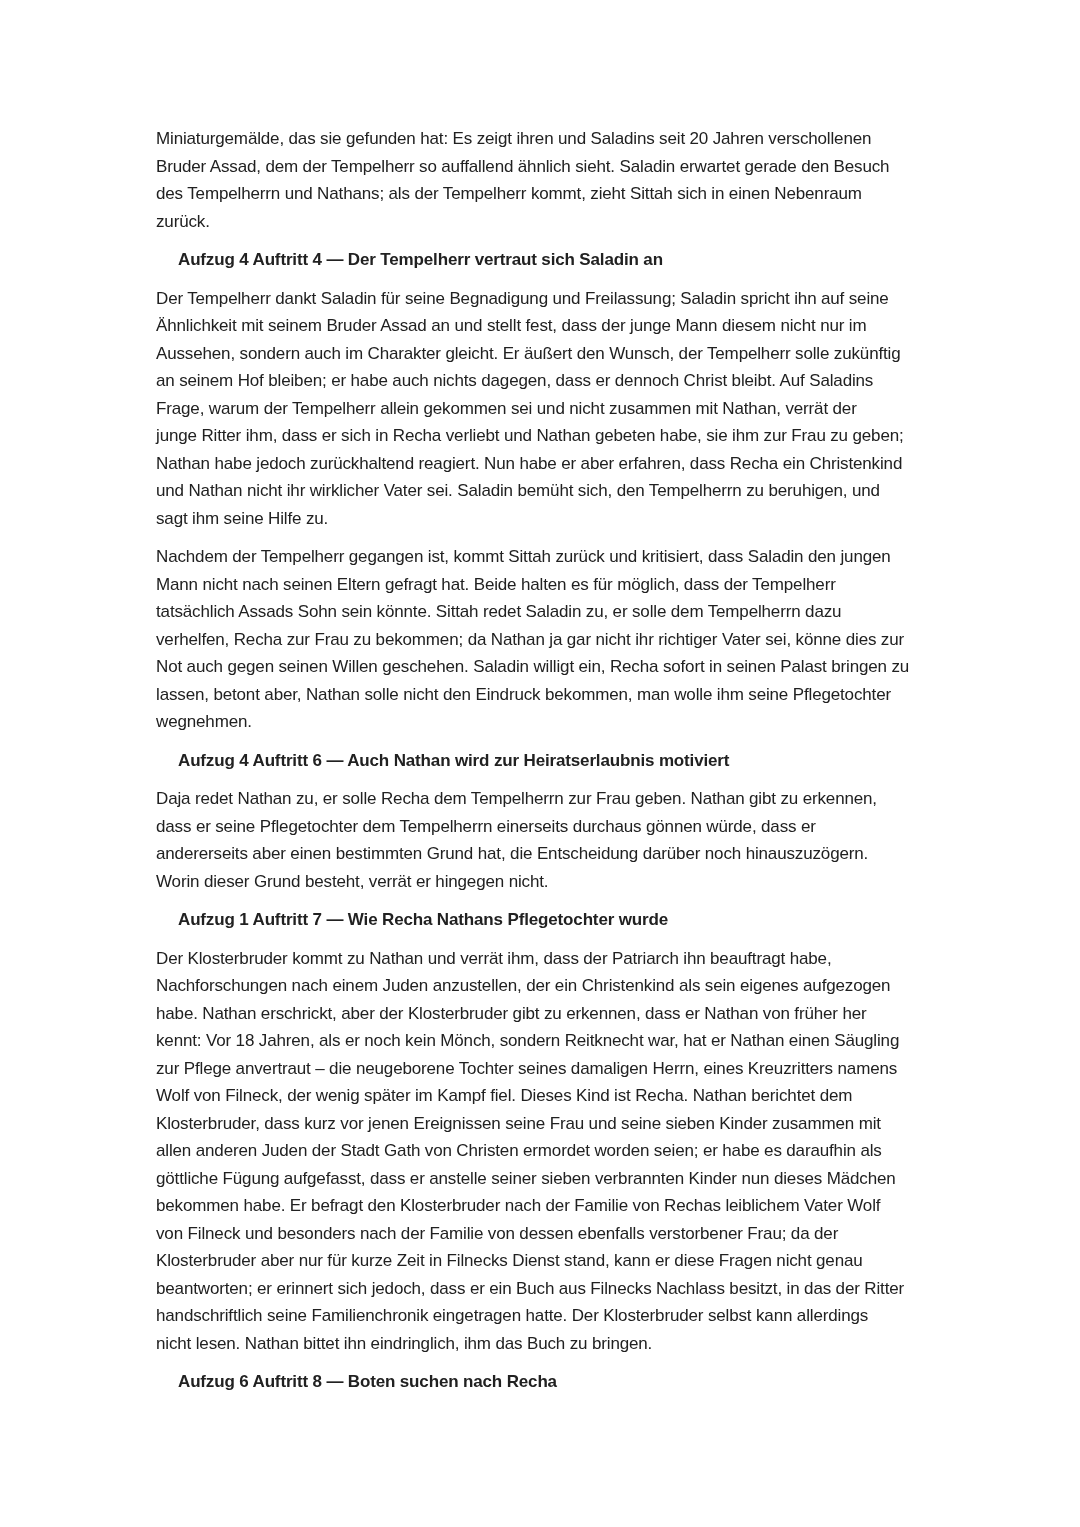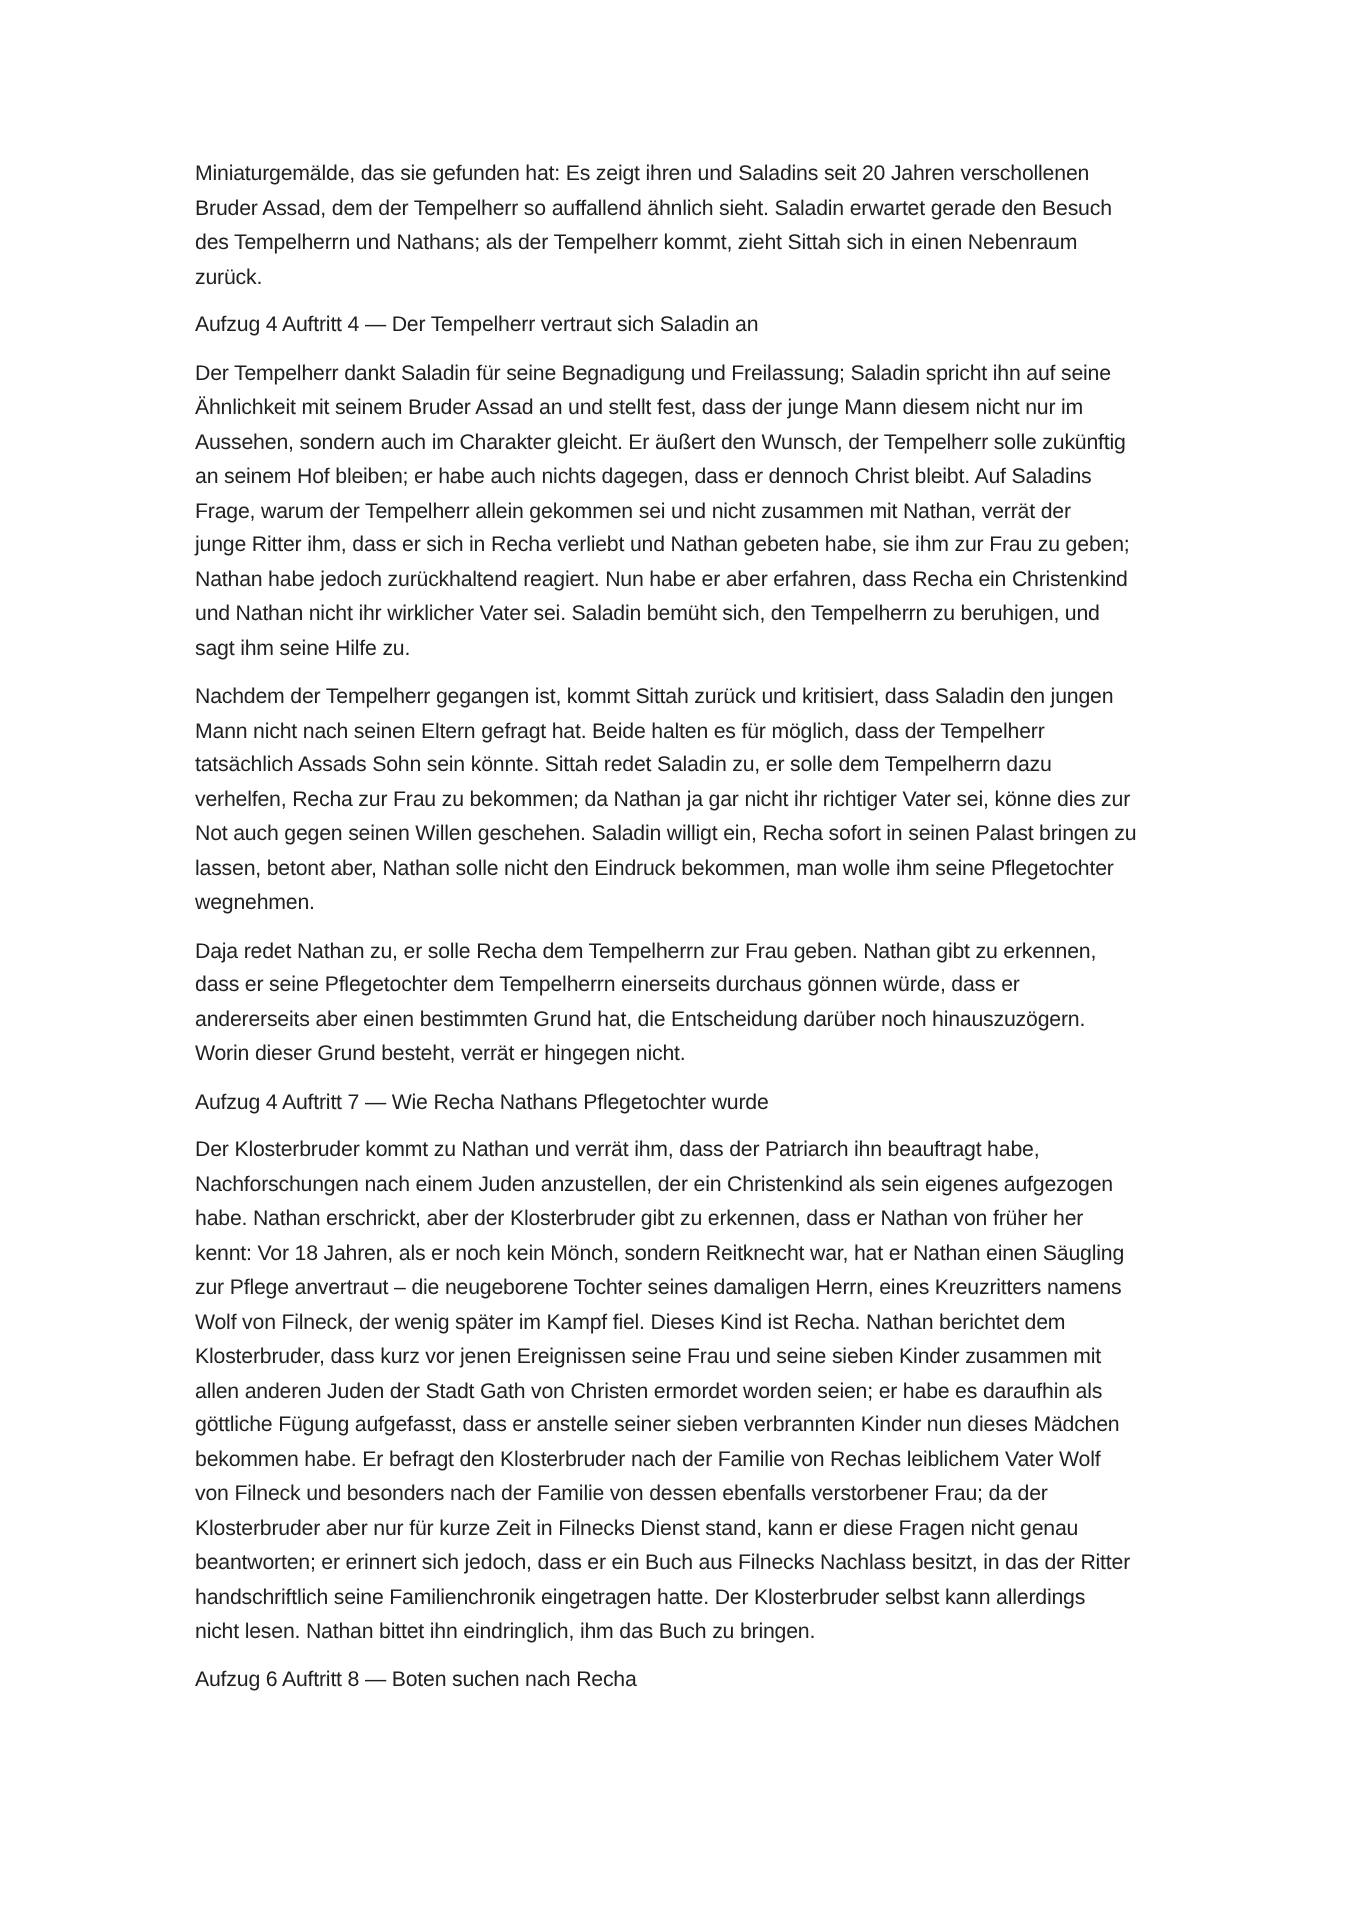--- a/index.html
+++ b/index.html
@@ -23,21 +23,22 @@
     line-height: 27.5px;
     color: #212121;
   }
   .doc-block {
     margin: 0 0 11px 0;
     white-space: pre;         
     font-weight: normal;
     font-size: 17px;
   }
   h2.doc-block {
-    font-weight: normal;
+    font-weight: bold;
+    margin-left: 22px;
   }
 </style>
 </head>
 <body>
 
 <div class="page">
   <p class="doc-block">Miniaturgemälde, das sie gefunden hat: Es zeigt ihren und Saladins seit 20 Jahren verschollenen
 Bruder Assad, dem der Tempelherr so auffallend ähnlich sieht. Saladin erwartet gerade den Besuch
 des Tempelherrn und Nathans; als der Tempelherr kommt, zieht Sittah sich in einen Nebenraum
 zurück.</p>
@@ -51,25 +52,26 @@
 Nathan habe jedoch zurückhaltend reagiert. Nun habe er aber erfahren, dass Recha ein Christenkind
 und Nathan nicht ihr wirklicher Vater sei. Saladin bemüht sich, den Tempelherrn zu beruhigen, und
 sagt ihm seine Hilfe zu.</p>
   <p class="doc-block">Nachdem der Tempelherr gegangen ist, kommt Sittah zurück und kritisiert, dass Saladin den jungen
 Mann nicht nach seinen Eltern gefragt hat. Beide halten es für möglich, dass der Tempelherr
 tatsächlich Assads Sohn sein könnte. Sittah redet Saladin zu, er solle dem Tempelherrn dazu
 verhelfen, Recha zur Frau zu bekommen; da Nathan ja gar nicht ihr richtiger Vater sei, könne dies zur
 Not auch gegen seinen Willen geschehen. Saladin willigt ein, Recha sofort in seinen Palast bringen zu
 lassen, betont aber, Nathan solle nicht den Eindruck bekommen, man wolle ihm seine Pflegetochter
 wegnehmen.</p>
+  <h2 class="doc-block">Aufzug 4 Auftritt 6 — Auch Nathan wird zur Heiratserlaubnis motiviert</h2>
   <p class="doc-block">Daja redet Nathan zu, er solle Recha dem Tempelherrn zur Frau geben. Nathan gibt zu erkennen,
 dass er seine Pflegetochter dem Tempelherrn einerseits durchaus gönnen würde, dass er
 andererseits aber einen bestimmten Grund hat, die Entscheidung darüber noch hinauszuzögern.
 Worin dieser Grund besteht, verrät er hingegen nicht.</p>
-  <h2 class="doc-block">Aufzug 4 Auftritt 7 — Wie Recha Nathans Pflegetochter wurde</h2>
+  <h2 class="doc-block">Aufzug 1 Auftritt 7 — Wie Recha Nathans Pflegetochter wurde</h2>
   <p class="doc-block">Der Klosterbruder kommt zu Nathan und verrät ihm, dass der Patriarch ihn beauftragt habe,
 Nachforschungen nach einem Juden anzustellen, der ein Christenkind als sein eigenes aufgezogen
 habe. Nathan erschrickt, aber der Klosterbruder gibt zu erkennen, dass er Nathan von früher her
 kennt: Vor 18 Jahren, als er noch kein Mönch, sondern Reitknecht war, hat er Nathan einen Säugling
 zur Pflege anvertraut – die neugeborene Tochter seines damaligen Herrn, eines Kreuzritters namens
 Wolf von Filneck, der wenig später im Kampf fiel. Dieses Kind ist Recha. Nathan berichtet dem
 Klosterbruder, dass kurz vor jenen Ereignissen seine Frau und seine sieben Kinder zusammen mit
 allen anderen Juden der Stadt Gath von Christen ermordet worden seien; er habe es daraufhin als
 göttliche Fügung aufgefasst, dass er anstelle seiner sieben verbrannten Kinder nun dieses Mädchen
 bekommen habe. Er befragt den Klosterbruder nach der Familie von Rechas leiblichem Vater Wolf

